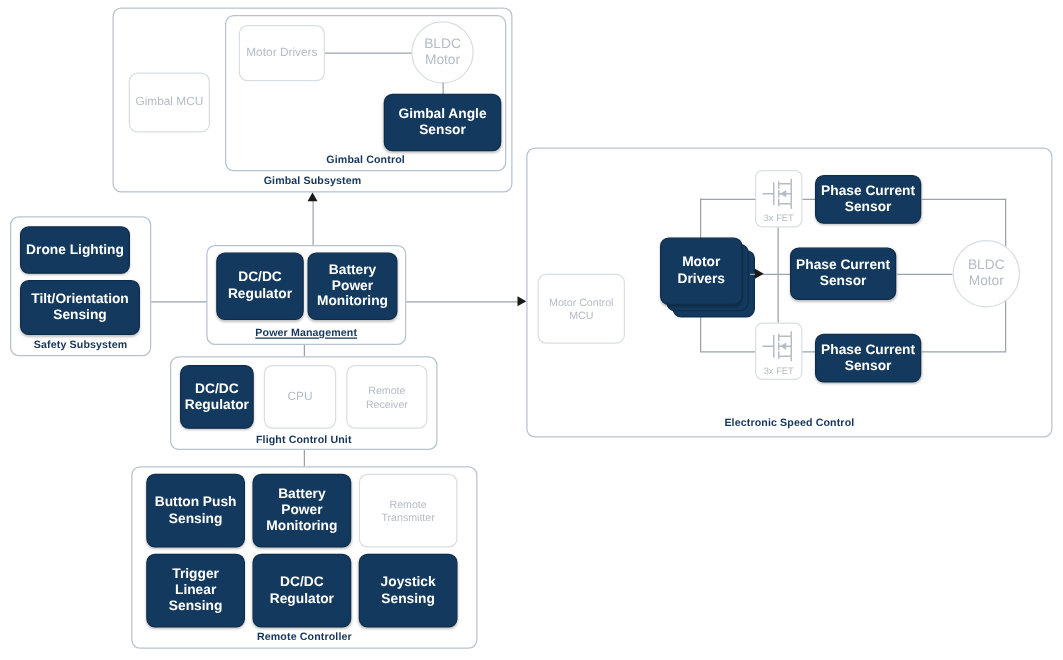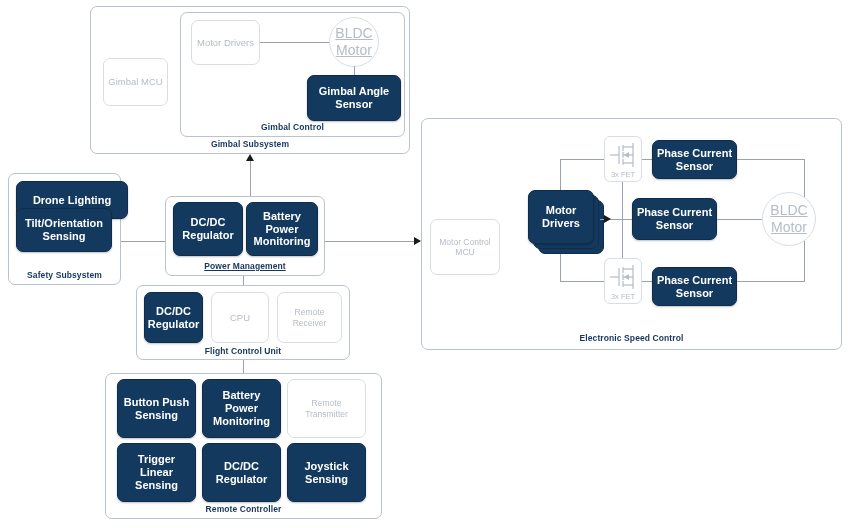--- a/index.html
+++ b/index.html
@@ -16,21 +16,21 @@
   .blk.ghost{background:#ffffff;color:#b5bcc6;font-weight:normal;font-size:9.5px;border:1px solid #d9dee5;}
   .blk.ghost.sm{font-size:8.5px;}
   .blk span{display:block;padding:0 3px;}
 
   
   .stack{position:absolute;}
   .stack .layer{position:absolute;border-radius:7px;background:#133a5e;border:1px solid #0f2d4a;box-sizing:border-box;}
   .stack .top{display:flex;align-items:center;justify-content:center;text-align:center;color:#fff;font-weight:bold;font-size:11px;line-height:1.18;box-shadow:0 1px 2px rgba(0,0,0,.25);}
 
   
-  .circle{position:absolute;box-sizing:border-box;border:1px solid #d9dee5;border-radius:50%;background:#fff;color:#b5bcc6;display:flex;align-items:center;justify-content:center;text-align:center;font-size:14px;line-height:1.2;text-decoration:underline;}
+  .circle{position:absolute;box-sizing:border-box;border:1px solid #d9dee5;border-radius:50%;background:#fff;color:#b5bcc6;display:flex;align-items:center;justify-content:center;text-align:center;font-size:11px;line-height:1.2;}
 
   
   .wire{position:absolute;background:#9aa3ad;}
   .wire.h{height:1px;}
   .wire.v{width:1px;}
   .arrow-r{position:absolute;width:0;height:0;border-top:4.5px solid transparent;border-bottom:4.5px solid transparent;border-left:7px solid #1a1a1a;}
   .arrow-u{position:absolute;width:0;height:0;border-left:4.5px solid transparent;border-right:4.5px solid transparent;border-bottom:7px solid #1a1a1a;}
 
   
   .fet{position:absolute;box-sizing:border-box;border:1px solid #d9dee5;border-radius:6px;background:#fff;}
@@ -70,25 +70,25 @@
     <span>Gimbal Angle Sensor</span>
   </div>
 
   <div class="wire v" style="left:250px;top:160px;height:40px;"></div>
   <div class="arrow-u" style="left:246px;top:154px;"></div>
 
   <div class="group" style="left:8px;top:173px;width:113px;height:112px;">
     <div class="group-label" style="bottom:4px;">Safety Subsystem</div>
   </div>
 
-  <div class="blk dark" style="left:16px;top:181px;width:112px;height:38px;">
+  <div class="blk dark" style="left:16px;top:181px;width:88px;height:38px;">
     <span>Drone Lighting</span>
   </div>
 
-  <div class="blk dark" style="left:16px;top:208px;width:96px;height:44px;">
+  <div class="blk dark" style="left:16px;top:224px;width:96px;height:44px;">
     <span>Tilt/Orientation Sensing</span>
   </div>
 
   <div class="wire h" style="left:121px;top:241px;width:45px;"></div>
 
   <div class="group" style="left:165px;top:196px;width:160px;height:80px;">
     <div class="group-label" style="bottom:4px;text-decoration:underline;">Power Management</div>
   </div>
 
   <div class="blk dark" style="left:173px;top:202px;width:70px;height:54px;">

